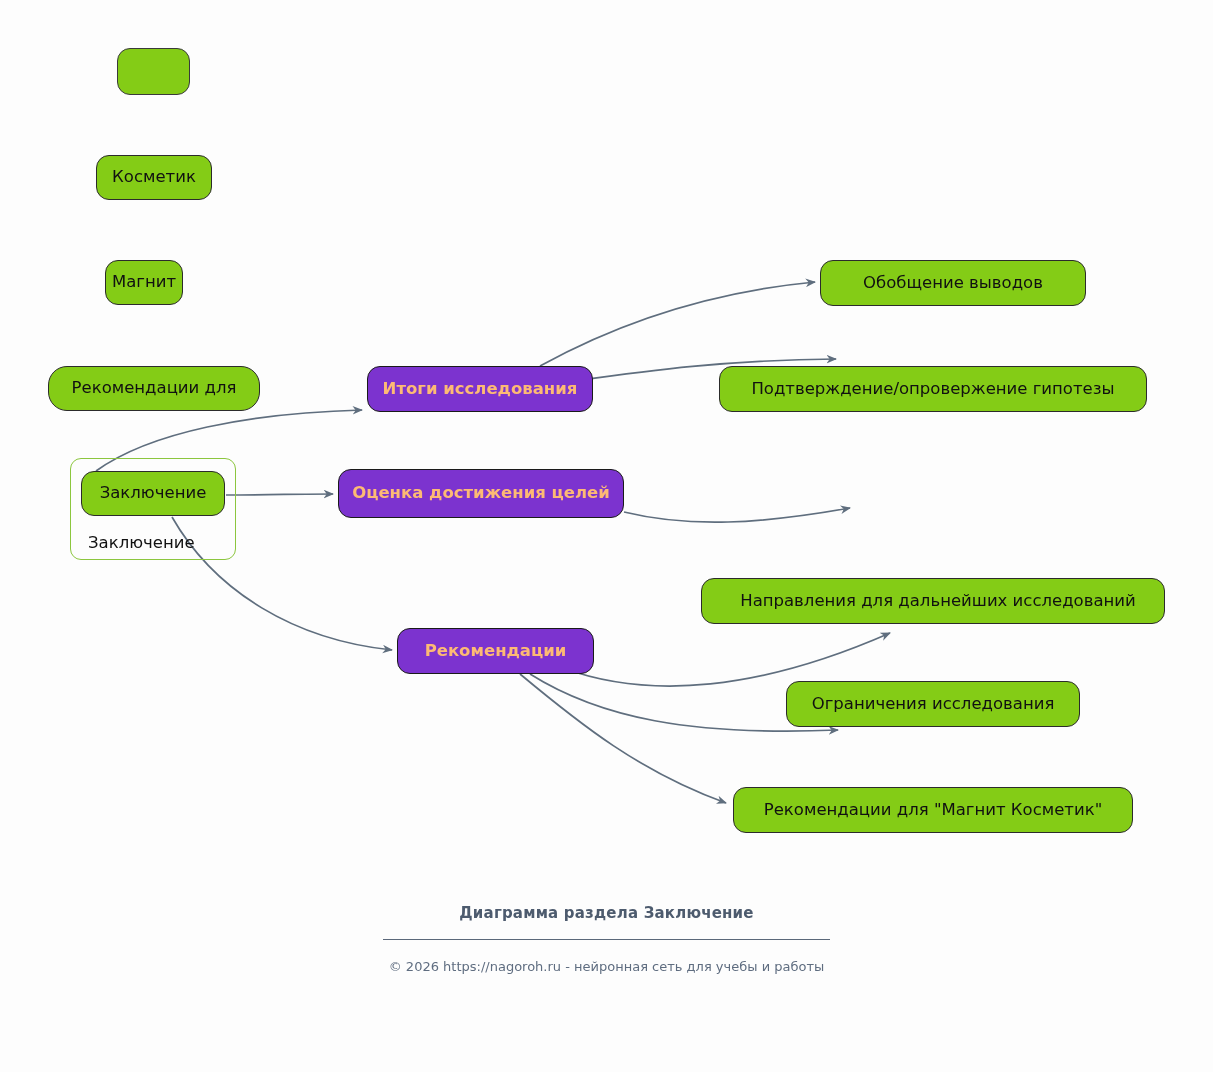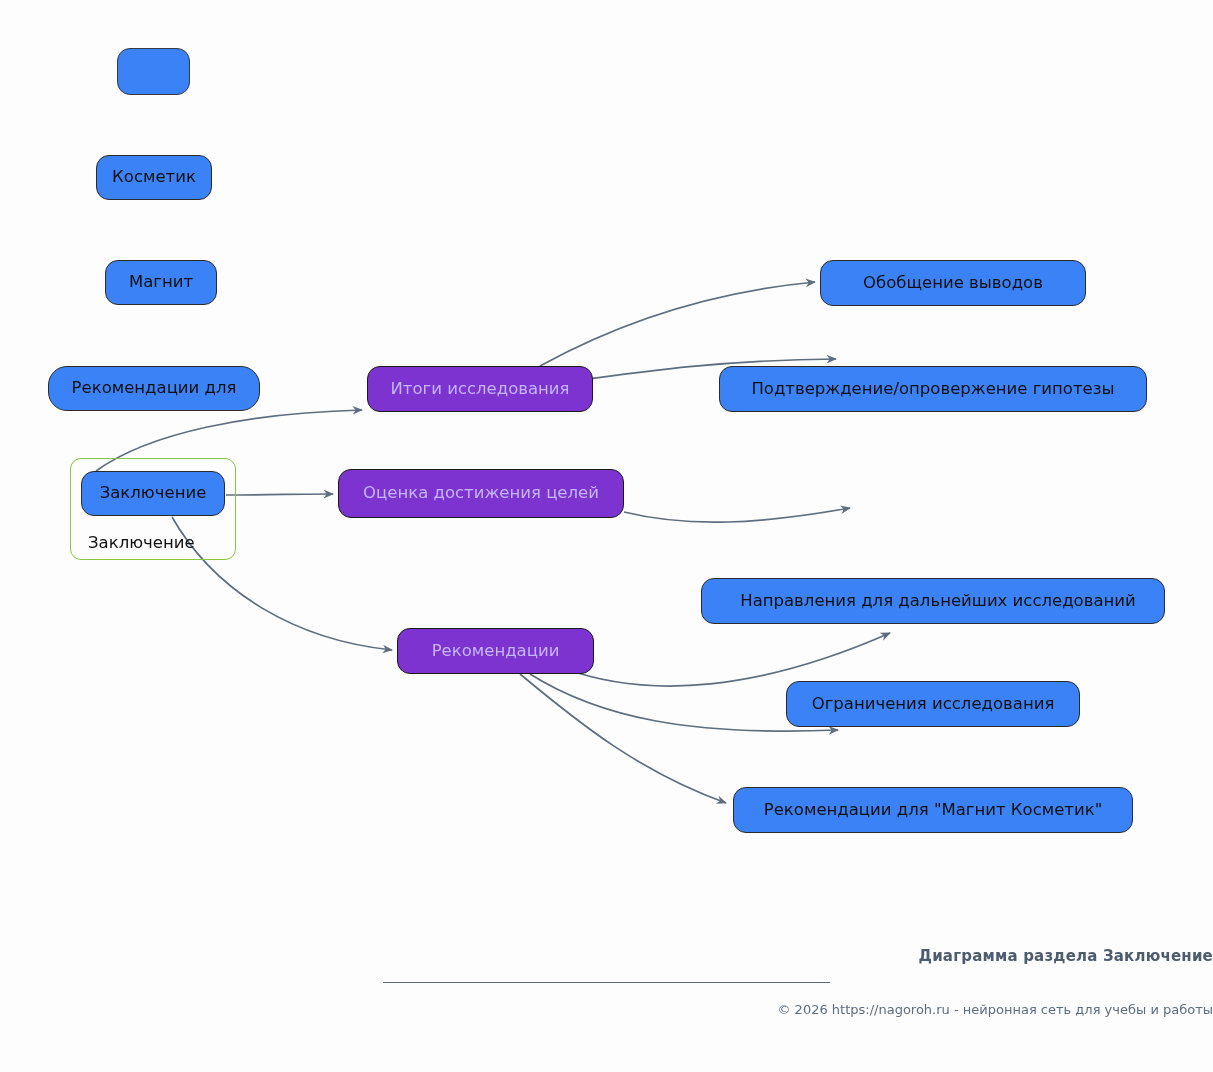--- a/index.html
+++ b/index.html
@@ -31,31 +31,32 @@
   }
   
   .node {
     position: absolute;
     box-sizing: border-box;
     display: flex;
     align-items: center;
     justify-content: center;
     border: 1.6px solid #2b2b2b;
     border-radius: 13px;
-    background: #3b82f6;
+    background: #84cc16;
     color: #111111;
     font-size: 16.5px;
     line-height: 1;
     white-space: nowrap;
     padding: 0 14px;
   }
   .node.purple {
     background: #7c33cf;
     border-color: #1a1a1a;
-    color: #c4b5fd;
+    color: #fdba74;
+    font-weight: bold;
   }
   .node.empty {
     border-color: #3a3a3a;
   }
   
   .cluster {
     position: absolute;
     box-sizing: border-box;
     border: 1.8px solid #8cc63e;
     border-radius: 11px;
@@ -65,23 +66,23 @@
     position: absolute;
     font-size: 16.5px;
     color: #111111;
     white-space: nowrap;
     line-height: 1;
   }
   
   #footer-block {
     position: absolute;
     left: 0;
-    top: 949px;
-    width: 1213px;
-    text-align: right;
+    top: 906px;
+    width: 1213px;
+    text-align: center;
   }
   #diagram-title {
     font-size: 15px;
     font-weight: bold;
     color: #4d5b6e;
     letter-spacing: 0.2px;
     line-height: 1;
     margin: 0;
   }
   #title-rule {
@@ -136,21 +137,21 @@
   <div class="cluster-label" style="left:88px; top:535px;">Заключение</div>
 
   <div class="node empty" style="left:117px; top:48px; width:73px; height:47px;">
     <span></span>
   </div>
 
   <div class="node" style="left:96px; top:155px; width:116px; height:45px;">
     <span>Косметик</span>
   </div>
 
-  <div class="node" style="left:105px; top:260px; width:112px; height:45px;text-align:center;">
+  <div class="node" style="left:105px; top:260px; width:78px; height:45px;text-align:center;">
     <span>Магнит</span>
   </div>
 
   <div class="node" style="left:48px; top:366px; width:212px; height:45px;border-radius:19px;">
     <span>Рекомендации для</span>
   </div>
 
   <div class="node" style="left:81px; top:471px; width:144px; height:45px;">
     <span>Заключение</span>
   </div>

